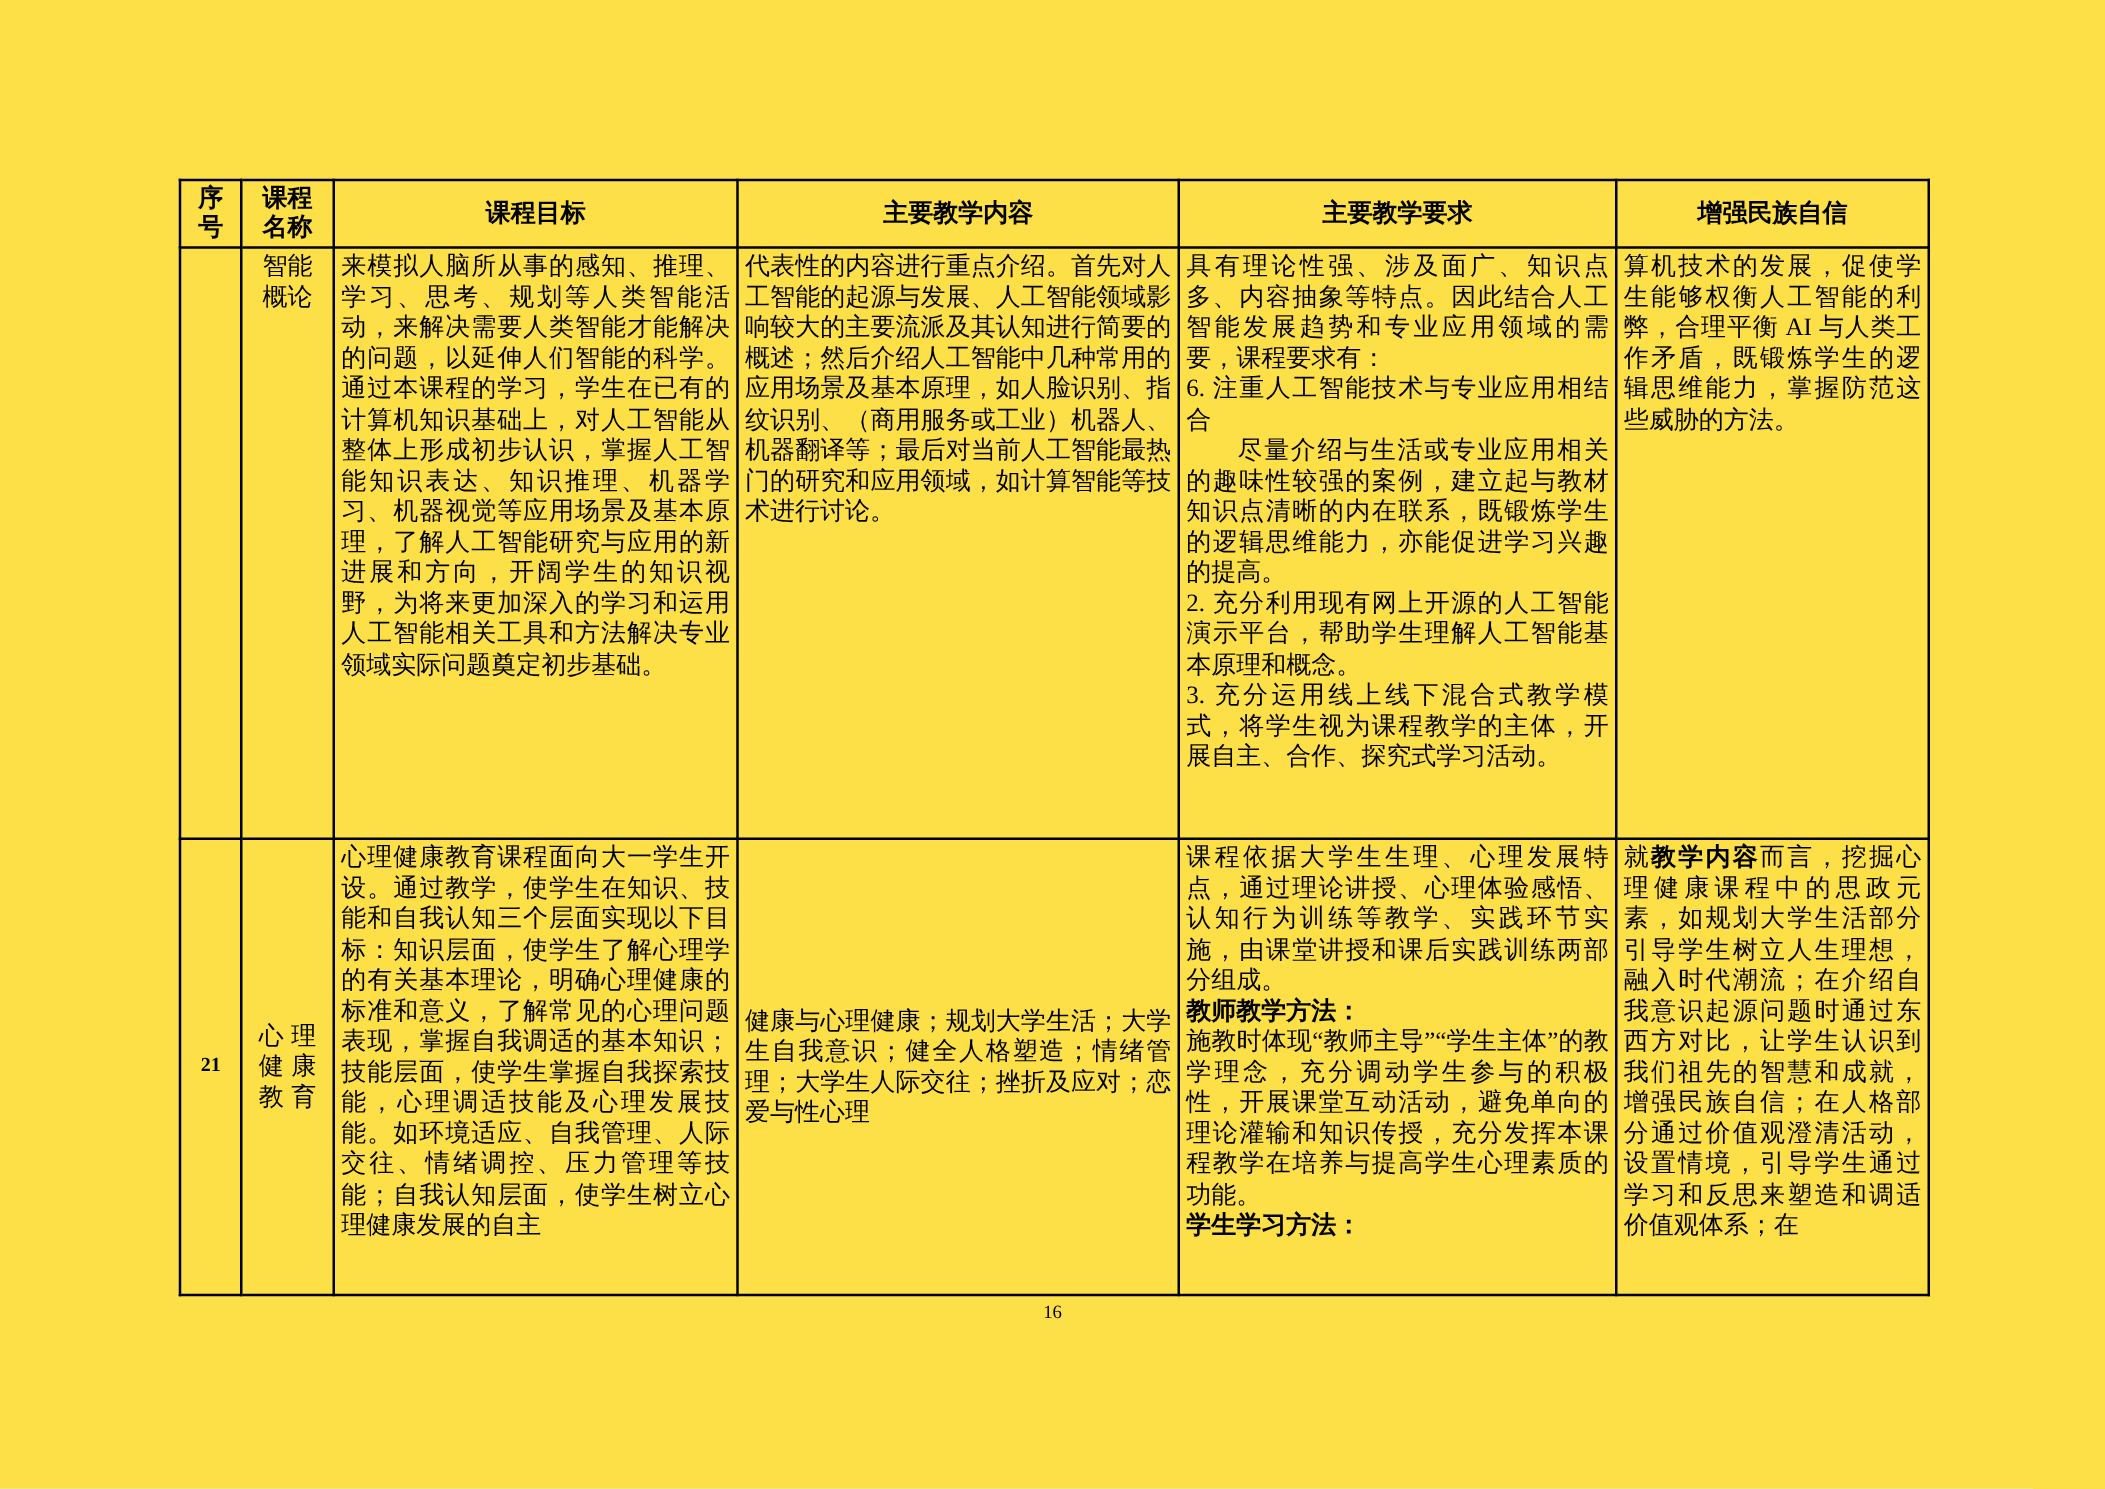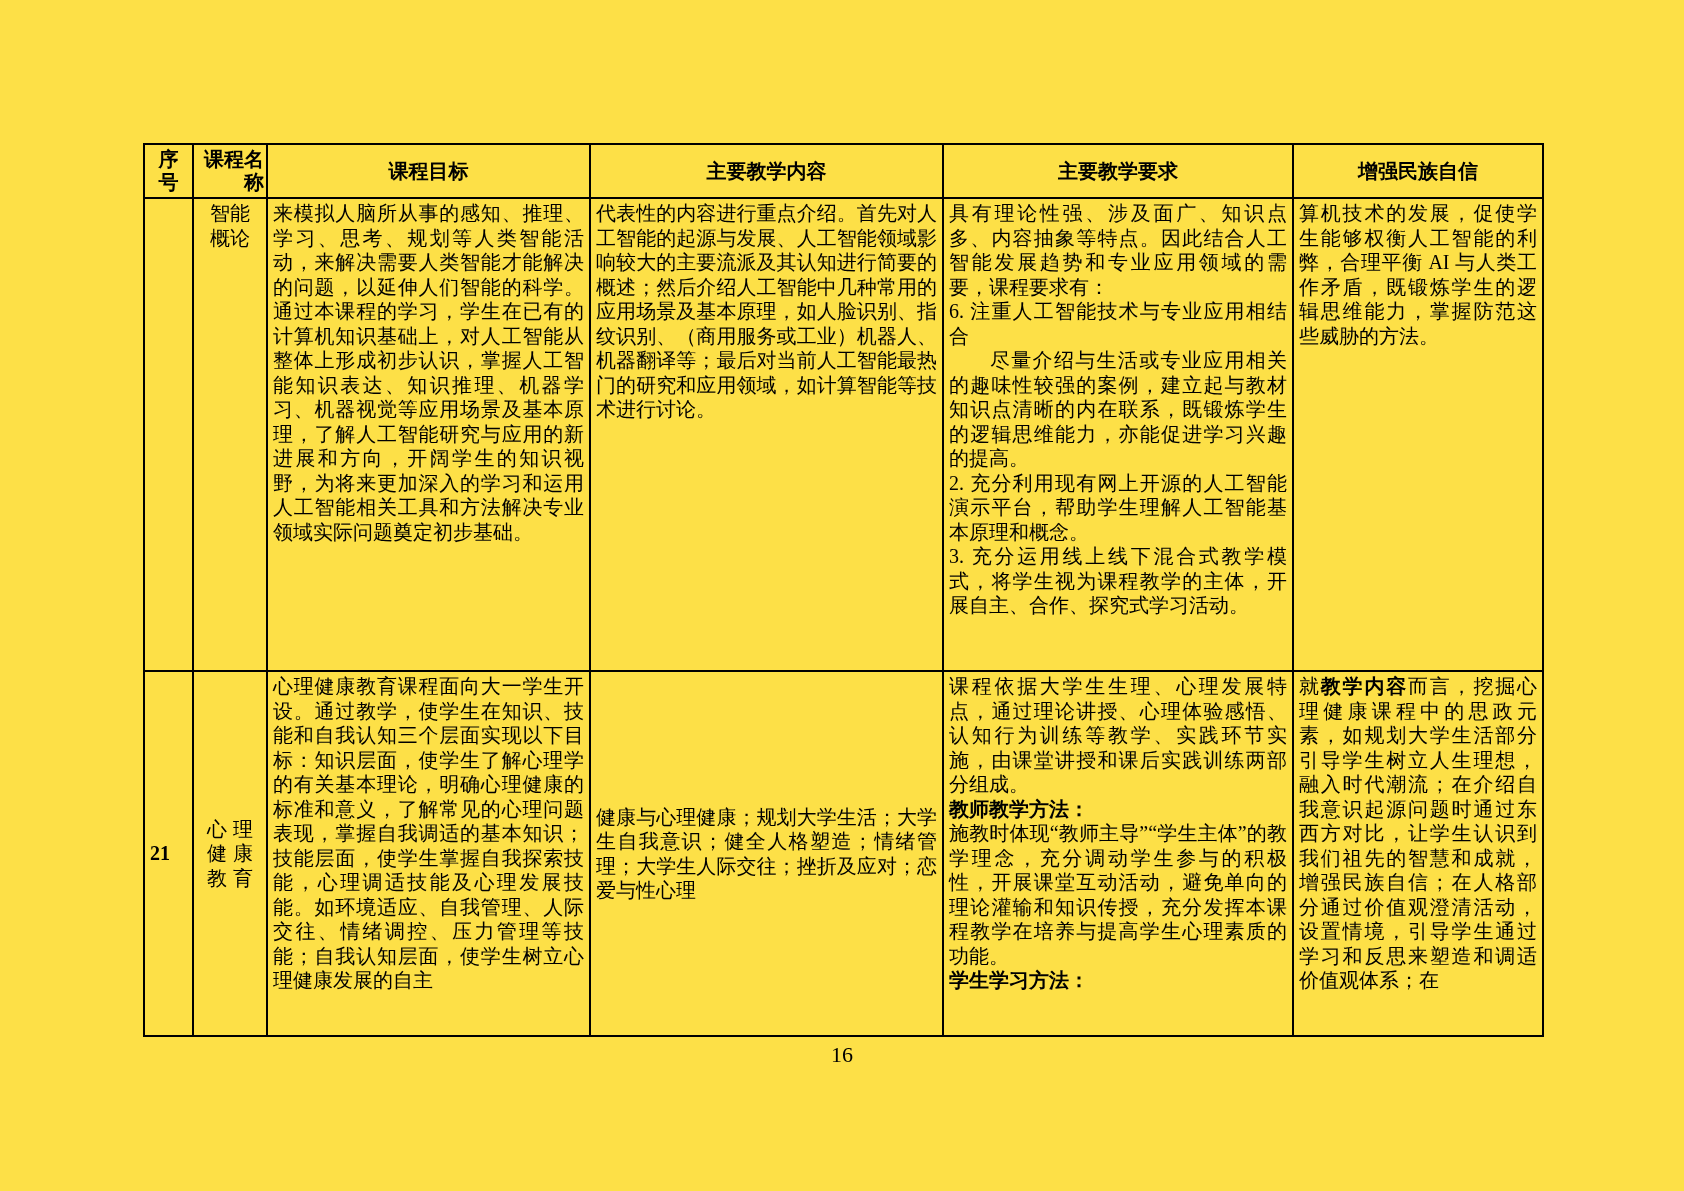--- a/index.html
+++ b/index.html
@@ -24,36 +24,36 @@
     overflow:hidden;
   }
   .header-row th{
     height:48px;
     font-family:"Liberation Sans","DejaVu Sans",sans-serif;
     font-weight:bold;font-size:20px;
     vertical-align:middle;
     text-align:center;
   }
   th.center{text-align:center;padding:0 12px;line-height:23px;}
-  th.center-wide{text-align:right;padding:0 2px;line-height:23px;}
+  th.center-wide{text-align:center;padding:0 12px;line-height:23px;}
   .row-ai td{height:467px;}
   .row-21 td{height:359px;}
   td.cell-no{
-    font-weight:bold;
-    font-size:20px;
+    text-align:center;font-weight:bold;
+    font-size:16px;
   }
   td.mid{vertical-align:middle;}
   td.cell-name div{text-align:center;}
   .row-21 td.cell-name div{letter-spacing:6px;text-indent:6px;}
   .para{margin:0;text-align:justify;}
   .para.indent{text-indent:2.05em;}
   .hei{font-family:"Liberation Sans","DejaVu Sans",sans-serif;font-weight:bold;}
   .page-number{
     position:absolute;top:1042px;left:0;width:1684px;
-    text-align:center;font-size:22px;
+    text-align:center;font-size:15px;
   }
 </style>
 </head>
 <body>
 
 <div class="page">
 
   <table class="doc-table">
     <colgroup>
       <col style="width:49px">

